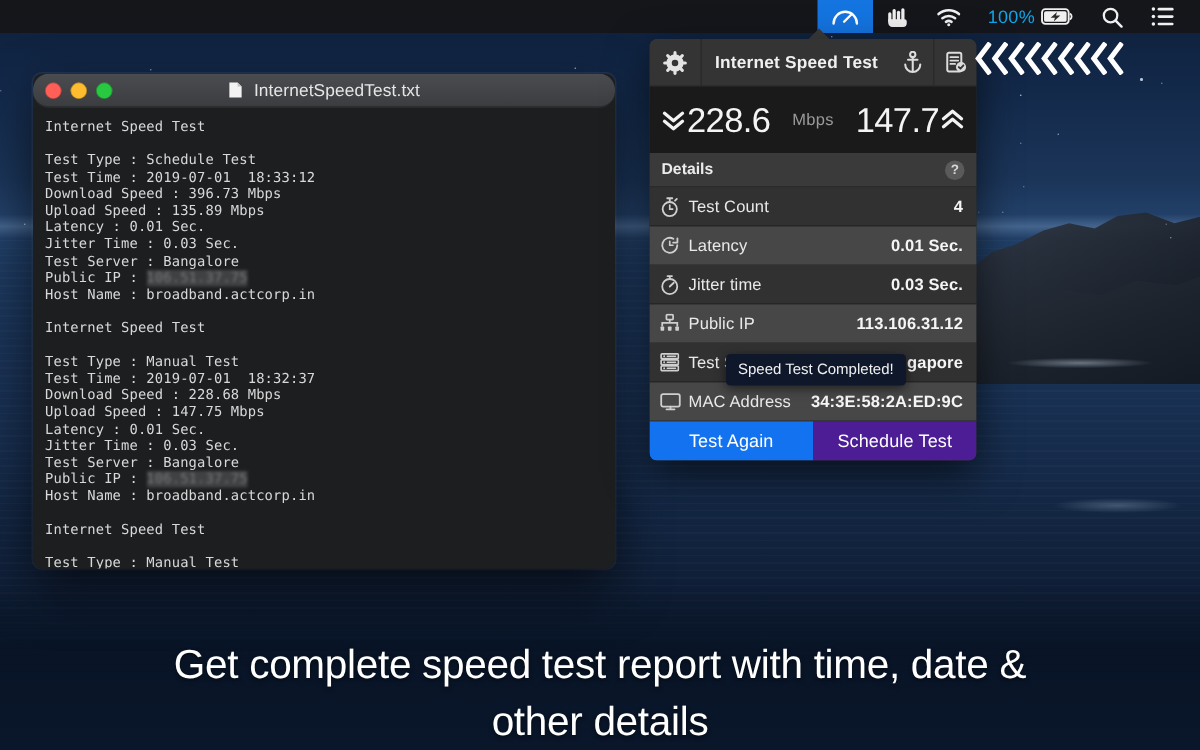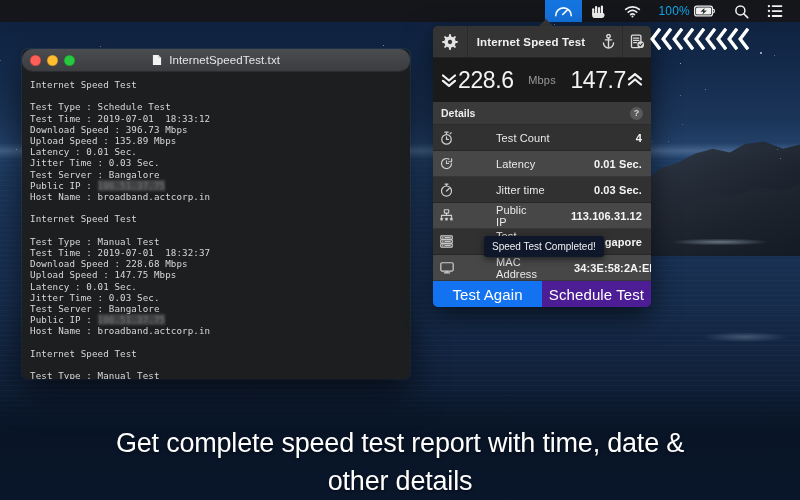--- a/index.html
+++ b/index.html
@@ -307,21 +307,20 @@
     font-weight: bold;
   }
 
   .row {
     height: 26px;
     display: flex;
     align-items: center;
     padding: 0 9px 0 7px;
     box-sizing: border-box;
     border-bottom: 1px solid rgba(0,0,0,.22);
-    gap: 37px;
   }
   .row.dark  { background: #313131; }
   .row.light { background: #474747; }
   .row .ric {
     width: 19px;
     display: flex;
     align-items: center;
     color: #cfcfcf;
     flex: 0 0 19px;
   }
@@ -341,21 +340,21 @@
 
   .panel-actions {
     display: flex;
     height: 26px;
   }
   .act {
     flex: 1;
     display: flex;
     align-items: center;
     justify-content: center;
-    font-size: 15px;
+    font-size: 12px;
     color: #ffffff;
     letter-spacing: .1px;
   }
   .act.blue  { background: #1372f0; }
   .act.green { background: #4c1d95; }
 
   
   .toast {
     position: absolute;
     left: 484px; top: 236px;

